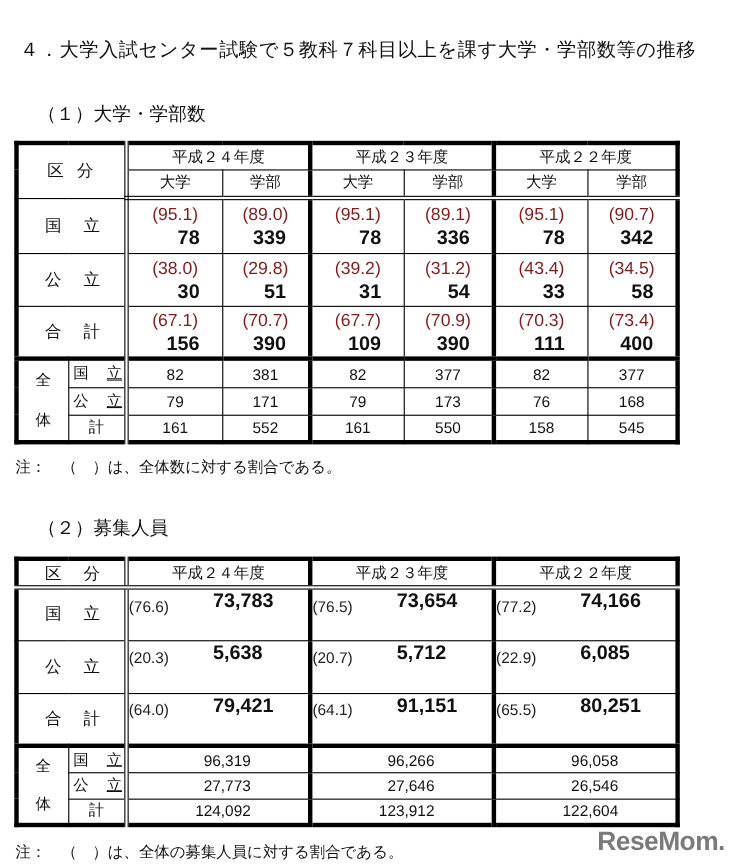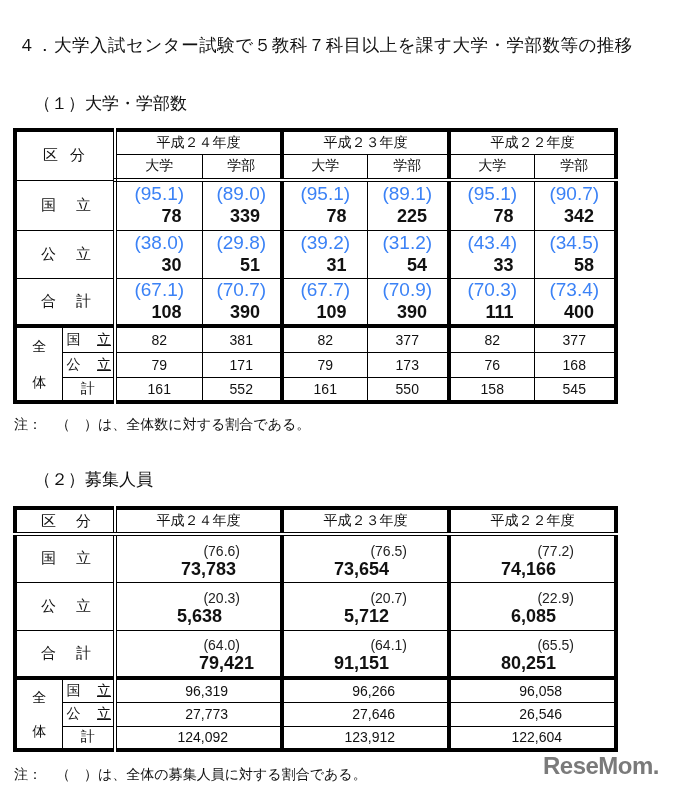--- a/index.html
+++ b/index.html
@@ -5,38 +5,38 @@
   html, body { margin:0; padding:0; background:#ffffff; }
   body { width:673px; height:788px; position:relative; overflow:hidden;
          font-family:"DejaVu Sans", "Liberation Sans", sans-serif; color:#111; }
   .abs { position:absolute; }
   .title { left:18px; top:33px; font-size:17.5px; letter-spacing:0.5px; white-space:nowrap; }
   .subtitle { left:18px; top:92px; font-size:17px; white-space:nowrap;margin-left:16px; }
   .note { left:14px; font-size:14px; white-space:nowrap; }
 
   table.t { position:absolute; border-collapse:collapse; table-layout:fixed; border:4px solid #000; }
   table.t td { padding:0; border:1px solid #000; font-size:14px; text-align:center; vertical-align:middle; overflow:hidden; }
-  .pct { font-family:"Liberation Sans Narrow","Liberation Sans", sans-serif; font-size:19px; color:#3b82f6; letter-spacing:0; }
+  .pct { font-family:"Liberation Sans Narrow","Liberation Sans", sans-serif; font-size:16px; color:#7f1d1d; letter-spacing:0; }
   .num { font-family:"Liberation Sans", sans-serif; font-weight:bold; font-size:18px; }
   .small { font-family:"Liberation Sans", sans-serif; font-size:14px; }
   .cell2 { display:flex; flex-direction:column; height:100%; }
   .cell2 .pct { height:50%; display:flex; align-items:flex-end; justify-content:center; padding-bottom:1px; }
   .cell2 .num { height:50%; display:flex; align-items:flex-start; justify-content:flex-end; padding-right:20px; }
   .lbl-row { display:flex; justify-content:space-between; padding:0 22px 0 24px; font-size:15px; }
   .dbl-l { border-left:4px double #000 !important; }
   .thick-l { border-left:4px solid #000 !important; }
   .dbl-b td { border-bottom:4px double #000 !important; }
   .thick-b td { border-bottom:4px solid #000 !important; }
   .zen { font-size:16px; }
   .sub-lbl { display:flex; justify-content:space-between; padding:0 2px 0 4px; font-size:14px; }
   .sub-lbl u { text-decoration:underline; }
   .right { text-align:right !important; padding-right:22px !important; }
   .c2 .pct2 { text-align:right; padding-right:40px; font-family:"Liberation Sans", sans-serif; font-size:14px; color:#222; height:50%; display:flex; align-items:flex-end; justify-content:flex-end; }
   .c2 .num2 { text-align:right; padding-right:40px; font-weight:bold; font-size:18px; height:50%; display:flex; align-items:flex-start; justify-content:flex-end; font-family:"Liberation Sans", sans-serif;}
-  .c2 { display:flex; flex-direction:column; height:100%; }
+  .c2 { display:flex; flex-direction:row; height:100%; }
   .logo { right:14px; top:752px; font-family:"Liberation Sans", sans-serif; font-weight:bold; font-size:24px; color:#7a7a7a; letter-spacing:-0.5px; }
 </style>
 </head>
 <body>
 
 <div class="abs title">４．大学入試センター試験で５教科７科目以上を課す大学・学部数等の推移</div>
 <div class="abs subtitle">（１）大学・学部数</div>
 
 <table class="t" style="left:13px; top:128px; width:604px; height:270px;">
   <colgroup>
@@ -90,21 +90,21 @@
         </td>
     <td class="thick-l">
           <div class="cell2">
             <span class="pct">(95.1)</span>
             <span class="num">78</span>
           </div>
         </td>
     <td>
           <div class="cell2">
             <span class="pct">(89.1)</span>
-            <span class="num">225</span>
+            <span class="num">336</span>
           </div>
         </td>
     <td class="thick-l">
           <div class="cell2">
             <span class="pct">(95.1)</span>
             <span class="num">78</span>
           </div>
         </td>
     <td>
           <div class="cell2">
@@ -160,21 +160,21 @@
   <tr style="height:48px;" class="thick-b">
     <td colspan="2">
           <div class="lbl-row">
             <span>合</span>
             <span>計</span>
           </div>
         </td>
     <td class="dbl-l">
           <div class="cell2">
             <span class="pct">(67.1)</span>
-            <span class="num">108</span>
+            <span class="num">156</span>
           </div>
         </td>
     <td>
           <div class="cell2">
             <span class="pct">(70.7)</span>
             <span class="num">390</span>
           </div>
         </td>
     <td class="thick-l">
           <div class="cell2">

